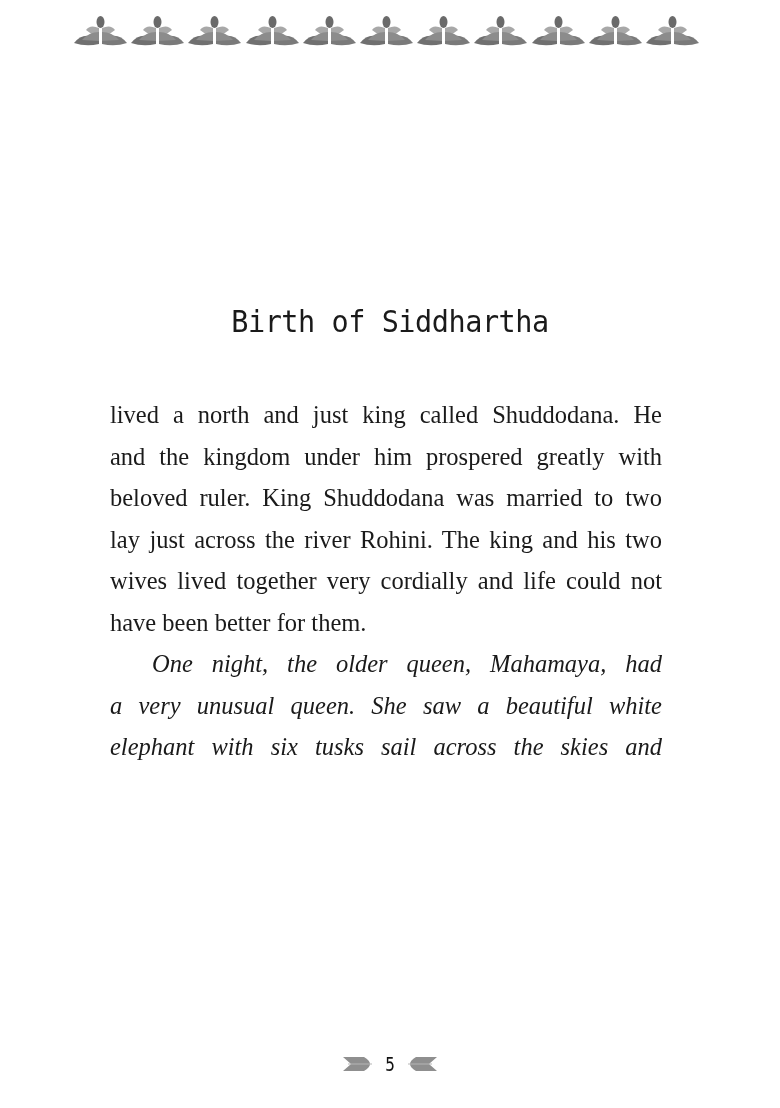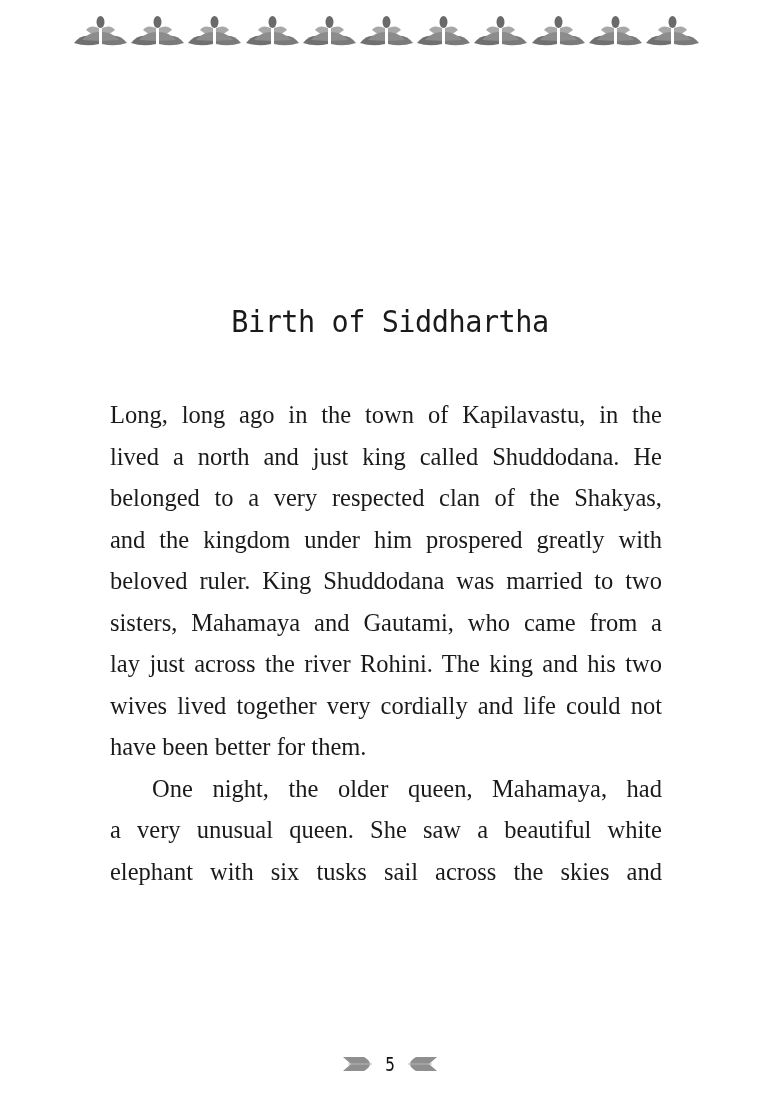--- a/index.html
+++ b/index.html
@@ -147,31 +147,28 @@
         <path d="M27 22 Q17 22 10 30 L27 31 Z" fill="#8c8c8c"></path>
         <path d="M30 22 Q40 22 47 30 L30 31 Z" fill="#8c8c8c"></path>
       </svg>
     </span>
   </div>
 
 <h1 class="title" style="margin:0;font-weight:normal;">Birth of Siddhartha</h1>
 
 <div class="body-text" id="body">
     <p style="margin: 0px;">
-      <span class="line">Long, long ago in the town of Kapilavastu, in the</span>
       <span class="line">lived a north and just king called Shuddodana. He</span>
-      <span class="line">belonged to a very respected clan of the Shakyas,</span>
       <span class="line">and the kingdom under him prospered greatly with</span>
       <span class="line">beloved ruler. King Shuddodana was married to two</span>
-      <span class="line">sisters, Mahamaya and Gautami, who came from a</span>
       <span class="line">lay just across the river Rohini. The king and his two</span>
       <span class="line">wives lived together very cordially and life could not</span>
       <span class="line last">have been better for them.</span>
     </p>
-    <p style="margin: 0px;">
+    <p style="margin: 0px; font-style: italic;">
       <span class="line indent">One night, the older queen, Mahamaya, had</span>
       <span class="line">a very unusual queen. She saw a beautiful white</span>
       <span class="line">elephant with six tusks sail across the skies and</span>
     </p>
   </div>
 
 <div class="footer">
   <span class="leaf">
     <svg viewBox="0 0 36 20">
         <path d="M1 3 L22 3 Q34 10 22 17 L1 17 L9 10 Z" fill="#8f8f8f"></path>

